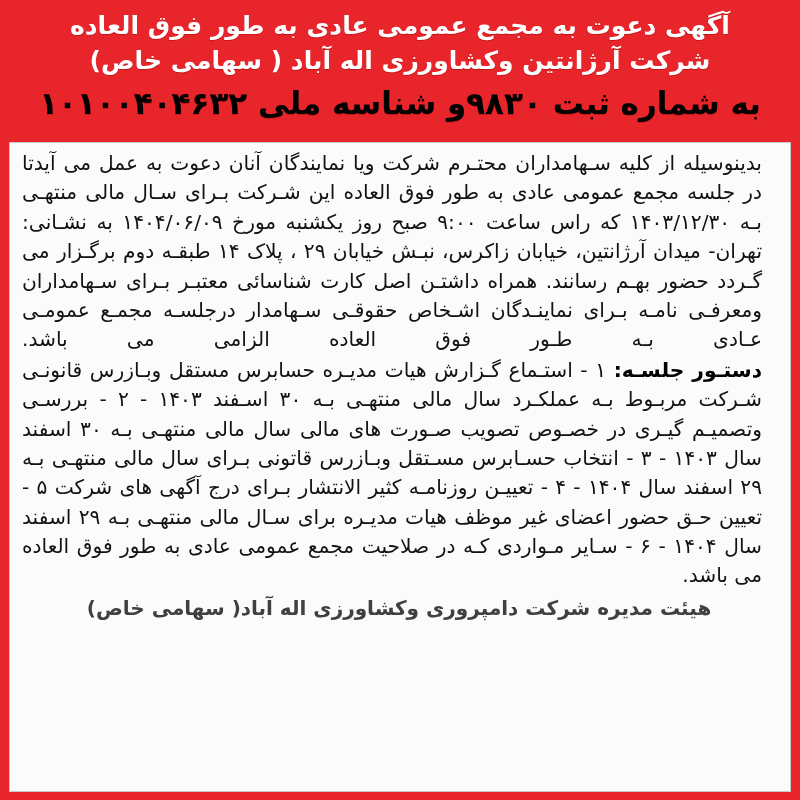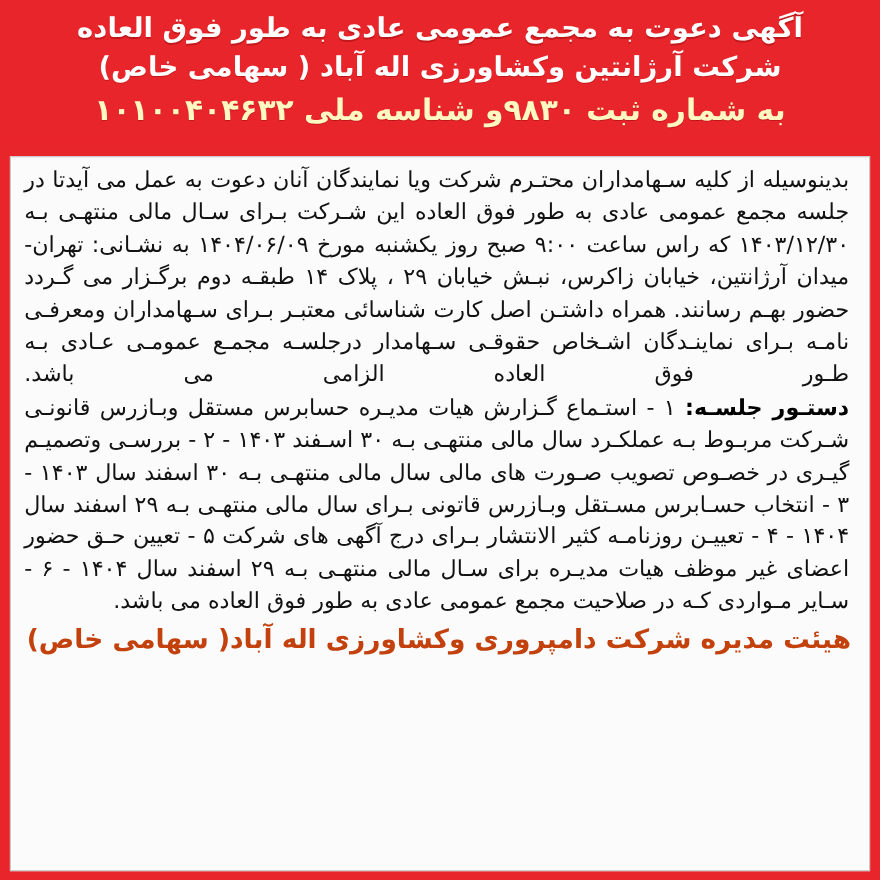--- a/index.html
+++ b/index.html
@@ -48,23 +48,23 @@
     width: 96%;
     white-space: nowrap;
     text-shadow: 0 1px 0 rgba(120,0,0,0.35);
   }
 
   .title-line.l2 {
     font-size: 25px;
   }
 
   .reg-line {
-    color: #fef9c3;
+    color: #000000;
     font-weight: bold;
-    font-size: 27px;
+    font-size: 31px;
     line-height: 1.3;
     text-align: right;
     margin-top: 5px;
     white-space: nowrap;
     text-shadow: 0 1px 0 rgba(120,0,0,0.35);
   }
 
   
   .body-sheet {
     position: absolute;
@@ -78,42 +78,42 @@
     padding: 6px 14px 4px 12px;
     overflow: hidden;
   }
 
   .para {
     color: #121212;
     font-size: 20.2px;
     line-height: 1.455;
     text-align: justify;
     text-align-last: justify;
-    margin: 0 4px 0 0;
+    margin: 0 14px 0 0;
     direction: rtl;
   }
 
   .para.last-natural {
     text-align-last: right;
   }
 
   .agenda-label {
     color: #000000;
     font-weight: bold;
   }
 
   .agenda-block {
     margin-top: 1px;
   }
 
   .footer-line {
     margin-top: 5px;
-    color: #c2410c;
+    color: #404040;
     font-weight: bold;
-    font-size: 24px;
+    font-size: 20px;
     line-height: 1.28;
     text-align: center;
     white-space: nowrap;
     direction: rtl;
   }
 </style>
 </head>
 <body>
 
 <div class="page">

